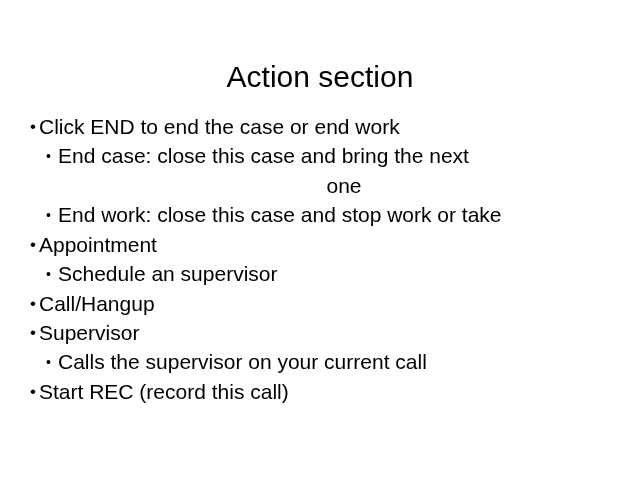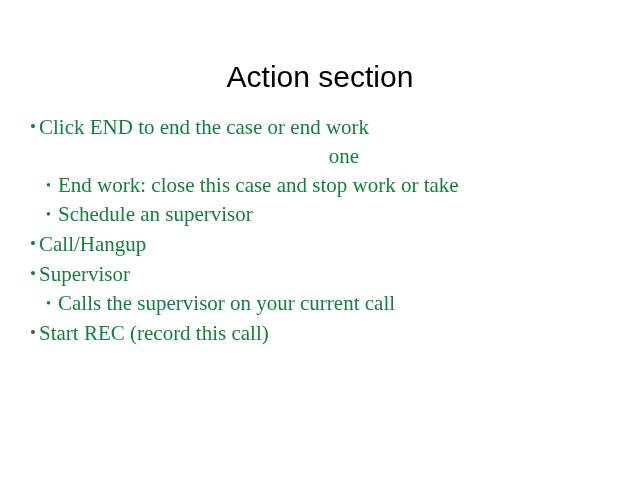--- a/index.html
+++ b/index.html
@@ -36,22 +36,21 @@
     position: absolute;
     left: 30px;
     top: 112px;
     width: 600px;
   }
   .bullet-line {
     display: block;
     font-size: 21px;
     line-height: 29px;
     white-space: nowrap;
-    color: #15803d;
-    font-family: Liberation Serif, serif;
+    color: #000000;
   }
   
   .lvl1 {
     margin-left: 0px;
     text-indent: 0px;
   }
   .lvl1 .dot {
     display: inline-block;
     width: 9px;
     font-size: 17px;
@@ -79,22 +78,24 @@
 </head>
 <body>
 
 <div class="slide">
 
   <h1 class="slide-title">Action section</h1>
 
   <div class="body-block">
 
   <div class="bullet-line lvl1"><span class="dot">•</span><span class="txt">Click END to end the case or end work</span></div>
+      <div class="bullet-line lvl2"><span class="dot">•</span><span class="txt">End case: close this case and bring the next</span></div>
       <div class="bullet-line lvl2 cont2"><span class="txt">one</span></div>
       <div class="bullet-line lvl2"><span class="dot">•</span><span class="txt">End work: close this case and stop work or take</span></div>
+      <div class="bullet-line lvl1"><span class="dot">•</span><span class="txt">Appointment</span></div>
       <div class="bullet-line lvl2"><span class="dot">•</span><span class="txt">Schedule an supervisor</span></div>
       <div class="bullet-line lvl1"><span class="dot">•</span><span class="txt">Call/Hangup</span></div>
       <div class="bullet-line lvl1"><span class="dot">•</span><span class="txt">Supervisor</span></div>
       <div class="bullet-line lvl2"><span class="dot">•</span><span class="txt">Calls the supervisor on your current call</span></div>
       <div class="bullet-line lvl1"><span class="dot">•</span><span class="txt">Start REC (record this call)</span></div>
     </div>
 
 </div>
 
 </body></html>

